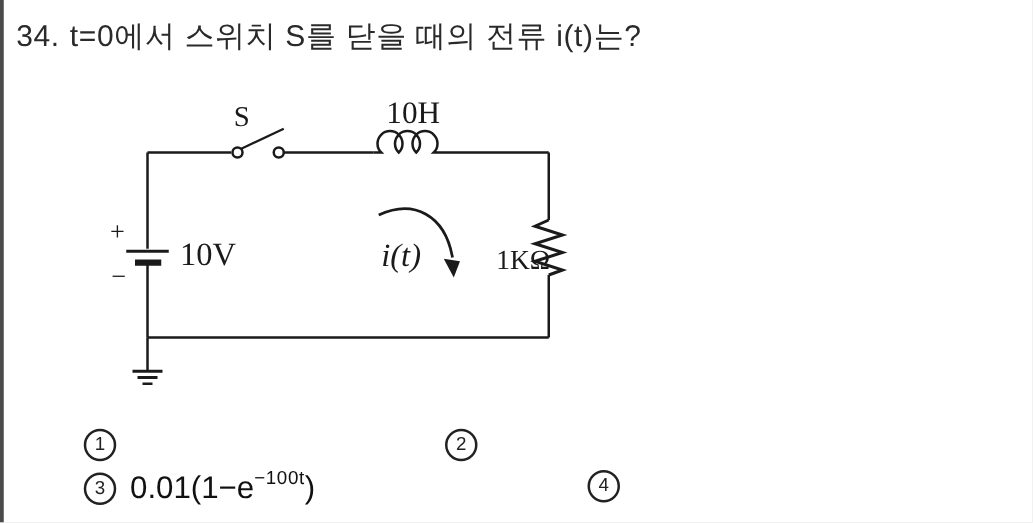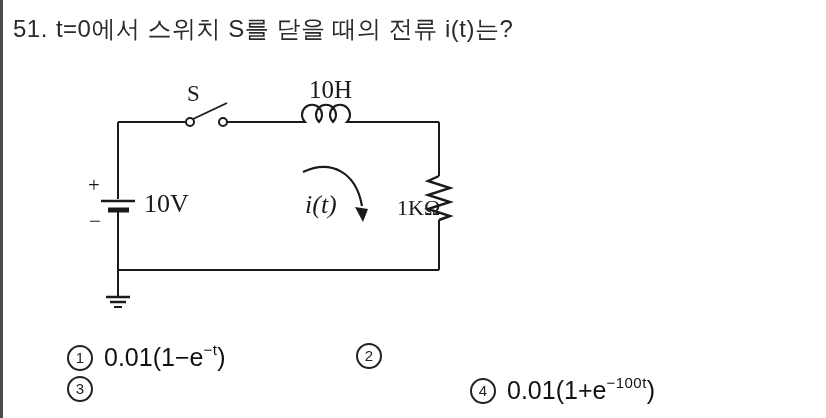--- a/index.html
+++ b/index.html
@@ -40,21 +40,21 @@
   .c2{left:353px;top:343px;}
   .c3{left:64px;top:376px;}
   .c4{left:467px;top:376px;}
 </style>
 </head>
 <body>
 
 <div class="page">
 
   <div class="question-line">
-    <span class="qnum">51.</span><span>t=0에서 스위치 S를 닫을 때의 전류 i(t)는?</span>
+    <span class="qnum">34.</span><span>t=0에서 스위치 S를 닫을 때의 전류 i(t)는?</span>
   </div>
 
   <svg class="circuit-svg" width="826" height="340" viewBox="0 0 826 340">
     <g stroke="#1a1a1a" stroke-width="2" fill="none">
 
       <polyline points="115,122 182,122"></polyline>
       <polyline points="224,122 296,122"></polyline>
 
       <path d="M296,122 h6 a10,10 0 1 1 14,0 a10,10 0 1 1 14,0 a10,10 0 1 1 14,0 h92"></path>
 
@@ -88,29 +88,28 @@
     <text class="lbl-serif" x="306" y="98" font-size="25">10H</text>
     <text class="lbl-serif" x="85" y="192" font-size="21">+</text>
     <text class="lbl-serif" x="86" y="228" font-size="21">−</text>
     <text class="lbl-serif" x="141" y="212" font-size="26">10V</text>
     <text class="lbl-italic" x="302" y="213" font-size="26">i(t)</text>
     <text class="lbl-serif" x="394" y="215" font-size="22">1KΩ</text>
   </svg>
 
   <div class="choice c1">
     <span class="cnum">1</span>
-    <span class="formula"><span>0.01(1−e</span><sup>−t</sup><span>)</span></span>
   </div>
 
   <div class="choice c2">
     <span class="cnum">2</span>
   </div>
 
   <div class="choice c3">
     <span class="cnum">3</span>
+    <span class="formula"><span>0.01(1−e</span><sup>−100t</sup><span>)</span></span>
   </div>
 
   <div class="choice c4">
     <span class="cnum">4</span>
-    <span class="formula"><span>0.01(1+e</span><sup>−100t</sup><span>)</span></span>
   </div>
 
 </div>
 
 </body></html>

